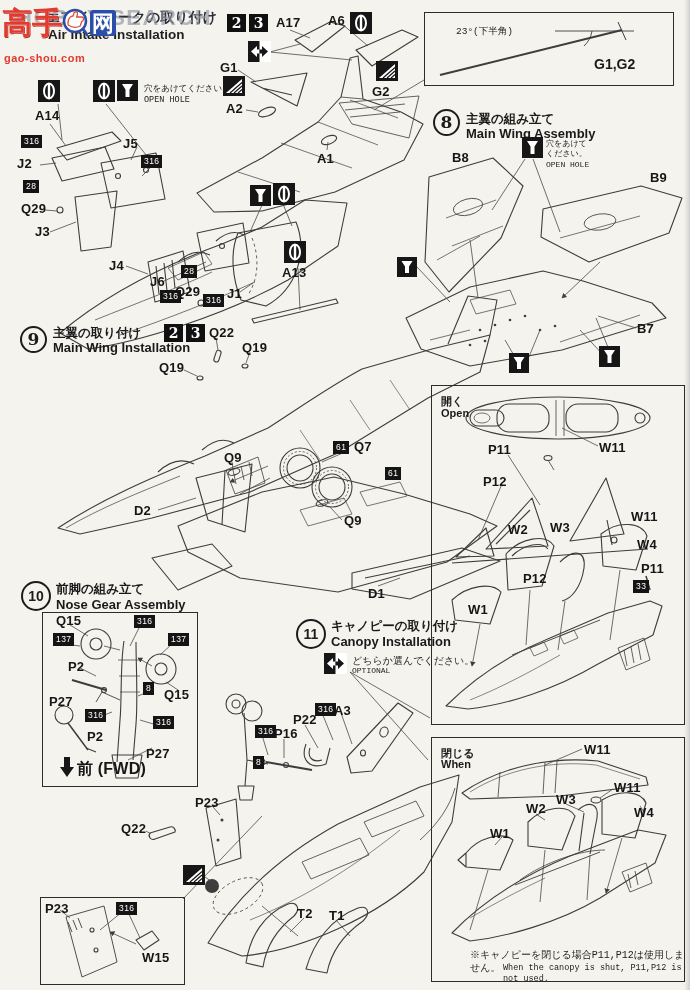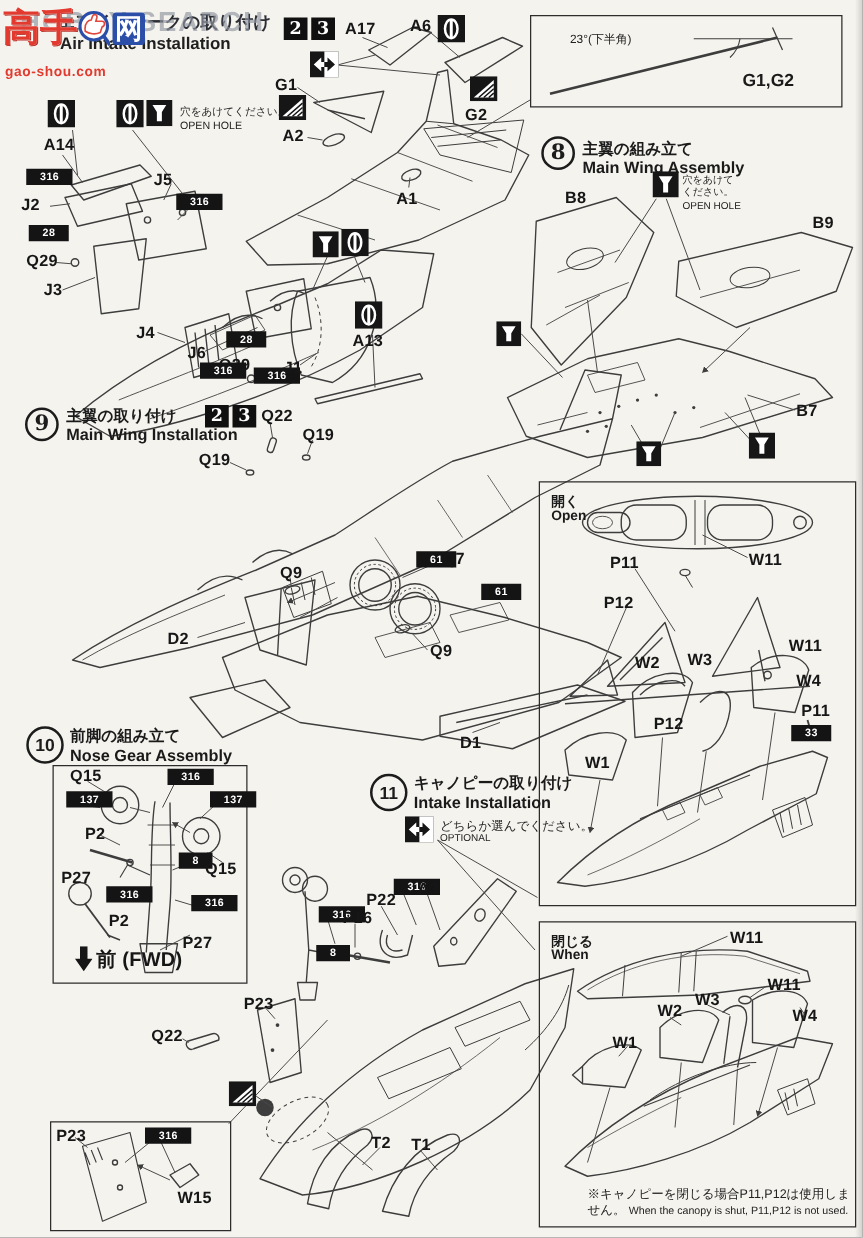--- a/index.html
+++ b/index.html
@@ -4,31 +4,31 @@
 <style>
   html,body{margin:0;padding:0;background:#888;}
   .page{position:relative;width:690px;height:990px;background:#f4f3ee;overflow:hidden;
         font-family:"Liberation Sans",sans-serif;color:#1a1a1a;}
   .edge-shade{position:absolute;right:0;top:0;width:6px;height:100%;z-index:6;
         background:linear-gradient(to right,rgba(0,0,0,0),rgba(0,0,0,.14));}
   svg.art{position:absolute;left:0;top:0;z-index:1;}
   .inset{position:absolute;border:1.6px solid #2c2c2c;z-index:1;background:transparent;}
   .lbl{position:absolute;z-index:3;font-weight:700;font-size:13px;line-height:1;color:#161616;
        letter-spacing:.2px;white-space:nowrap;}
-  .badge{position:absolute;z-index:3;background:#141414;color:#fff;font-weight:700;font-size:8.5px;
-       line-height:1;padding:2px 11px;letter-spacing:.4px;}
+  .badge{position:absolute;z-index:3;background:#141414;color:#fff;font-weight:400;font-size:8.5px;
+       line-height:1;padding:2px 3px;letter-spacing:.4px;}
   .runner{position:absolute;z-index:3;width:19px;height:18px;background:#101010;color:#fff;
        font-family:"DejaVu Serif",serif;font-weight:700;font-size:14px;line-height:18px;text-align:center;}
   .stepc{position:absolute;z-index:3;border:2.5px solid #1c1c1c;border-radius:50%;text-align:center;
        color:#1c1c1c;font-weight:700;background:transparent;}
   .stepc.one{width:23px;height:23px;font-family:"DejaVu Serif",serif;font-size:17px;line-height:23px;}
   .stepc.two{width:26px;height:26px;font-size:14px;line-height:26px;font-family:"Liberation Sans",sans-serif;text-align:center;}
   .ttl-jp{position:absolute;z-index:3;font-weight:700;font-size:12.5px;white-space:nowrap;}
   .ttl-en{position:absolute;z-index:3;font-weight:700;font-size:13px;white-space:nowrap;}
-  .note{position:absolute;z-index:3;font-size:8.5px;line-height:1.25;color:#222;}
+  .note{position:absolute;z-index:3;font-size:8.5px;line-height:1.25;color:#222;font-family:Liberation Mono, monospace;}
   .ic{position:absolute;z-index:3;}
   .boxlab-jp{position:absolute;z-index:3;font-size:11px;font-weight:600;}
   .boxlab-en{position:absolute;z-index:3;font-size:11px;font-weight:600;}
   .combo{position:absolute;z-index:3;font-weight:700;font-size:14px;}
   
   .wm-hobby{position:absolute;left:16px;top:5px;z-index:6;font-weight:700;font-size:22px;
        letter-spacing:1.5px;color:#8f96a1;opacity:.65;white-space:nowrap;}
   .wm-jp{position:absolute;left:46px;top:9px;z-index:4;font-weight:700;font-size:14px;color:#2c2e36;white-space:nowrap;}
   .wm-en{position:absolute;left:48px;top:27px;z-index:4;font-weight:700;font-size:13.5px;color:#1f1f1f;white-space:nowrap;}
   .wm-logo{position:absolute;left:2px;top:8px;z-index:7;display:flex;align-items:center;}
@@ -416,21 +416,21 @@
 <span class="badge" style="left:153px;top:716px">316</span>
 <span class="lbl" style="left:87px;top:730px">P2</span>
 <span class="lbl" style="left:146px;top:747px">P27</span>
 <svg class="ic" style="left:60px;top:757px" width="14" height="20">
       <path d="M4,0 h6 v10 h4 l-7,10 l-7,-10 h4 z" fill="#161616"></path>
     </svg>
 <span class="lbl" style="left:77px;top:761px;font-size:16px">前 (FWD)</span>
 
 <span class="stepc two" style="left:296px;top:619px">11</span>
 <span class="ttl-jp" style="left:331px;top:618px">キャノピーの取り付け</span>
-<span class="ttl-en" style="left:331px;top:634px">Intake Installation</span>
+<span class="ttl-en" style="left:331px;top:634px">Canopy Installation</span>
 <svg class="ic" style="left:324px;top:653px" width="23" height="21">
       <rect width="23" height="21" fill="#161616"></rect>
       <rect x="11.5" width="11.5" height="21" fill="#fff"></rect>
       <path d="M3,10.5 L9,5 V8.5 H11.5 V12.5 H9 V16 Z" fill="#fff"></path>
       <path d="M20,10.5 L14,5 V8.5 H11.5 V12.5 H14 V16 Z" fill="#161616"></path>
     </svg>
 <span class="note" style="left:352px;top:656px;font-size:10px">どちらか選んでください。</span>
 <span class="note" style="left:352px;top:666px;font-size:8px">OPTIONAL</span>
 <span class="badge" style="left:315px;top:703px">316</span>
 <span class="lbl" style="left:334px;top:704px">A3</span>

